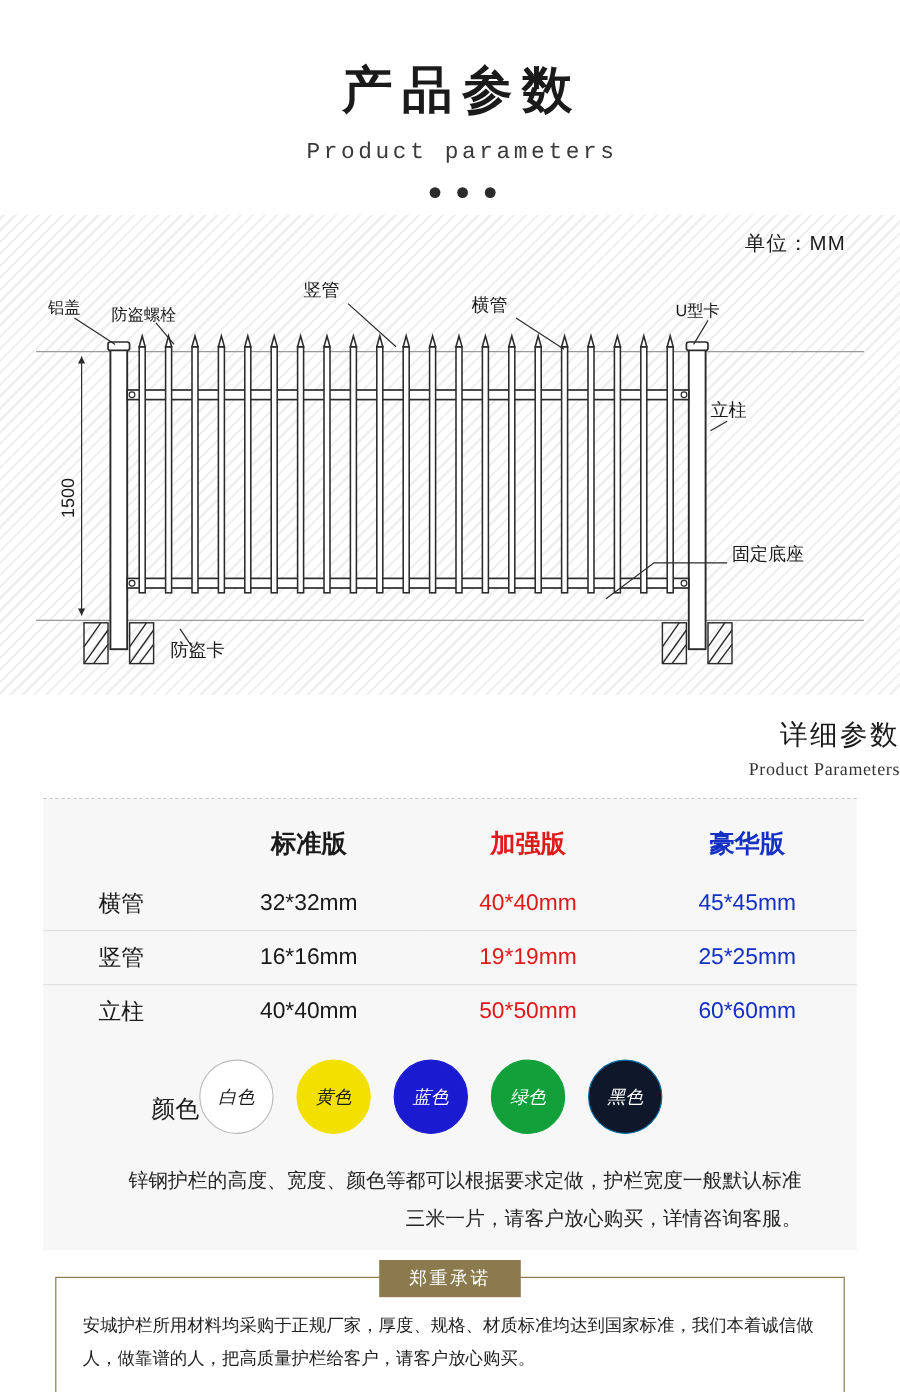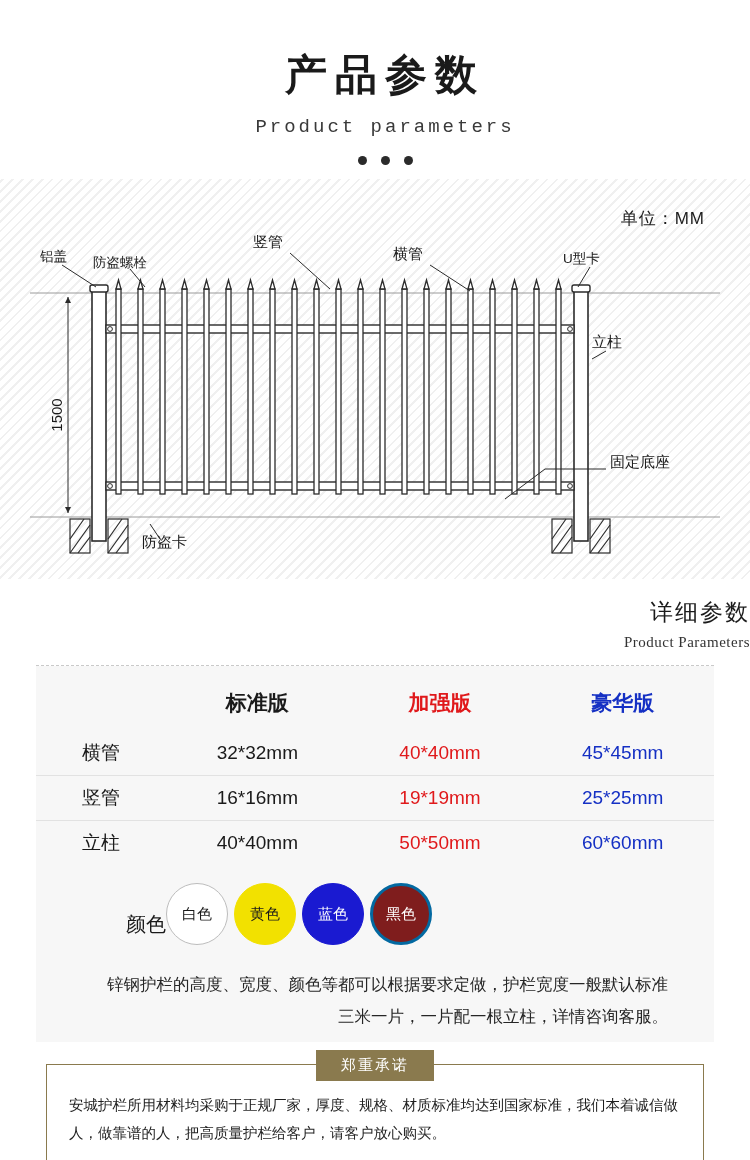--- a/index.html
+++ b/index.html
@@ -59,21 +59,21 @@
     background:
       repeating-linear-gradient(
         -45deg,
         #ffffff 0px, #ffffff 5px,
         #f0f0f0 5px, #f0f0f0 7px
       );
   }
   .unit-label {
     position: absolute;
     right: 45px;
-    top: 28px;
+    top: 12px;
     font-size: 17px;
     color: #1c1c1c;
     letter-spacing: 1px;
   }
   .diagram-svg {
     position: absolute;
     left: 0;
     top: 0;
   }
 
@@ -143,22 +143,23 @@
   }
   .colors-label {
     width: 130px;
     text-align: right;
     font-size: 20px;
     color: #1a1a1a;
     margin-top: 20px;
   }
   .swatches {
     display: flex;
-    gap: 6px;
+    gap: 19px;
     align-items: center;
+    font-style: italic;
   }
   .swatch {
     width: 62px;
     height: 62px;
     border-radius: 50%;
     display: flex;
     align-items: center;
     justify-content: center;
     font-size: 15px;
     box-sizing: border-box;
@@ -379,29 +380,32 @@
     <div class="swatches">
       <div class="swatch" style="background:#ffffff;color:#1a1a1a;border:1px solid #bdbdbd;">
         <span>白色</span>
       </div>
       <div class="swatch" style="background:#f2e100;color:#1a1a1a;border:1px solid #f2e100;">
         <span>黄色</span>
       </div>
       <div class="swatch" style="background:#1a1ad1;color:#ffffff;border:1px solid #1a1ad1;">
         <span>蓝色</span>
       </div>
-      <div class="swatch" style="background:#7f1d1d;color:#ffffff;border:3px solid #0369a1;">
+      <div class="swatch" style="background:#11a03a;color:#ffffff;border:1px solid #11a03a;">
+        <span>绿色</span>
+      </div>
+      <div class="swatch" style="background:#0f172a;color:#ffffff;border:1px solid #0369a1;">
         <span>黑色</span>
       </div>
     </div>
   </div>
 
   <div class="note">
     <div>锌钢护栏的高度、宽度、颜色等都可以根据要求定做，护栏宽度一般默认标准</div>
-    <div>三米一片，一片配一根立柱，详情咨询客服。</div>
+    <div>三米一片，请客户放心购买，详情咨询客服。</div>
   </div>
 </div>
 
 <div class="promise">
   <div class="promise-badge">郑重承诺</div>
   <div class="promise-text">
     <div>安城护栏所用材料均采购于正规厂家，厚度、规格、材质标准均达到国家标准，我们本着诚信做</div>
     <div>人，做靠谱的人，把高质量护栏给客户，请客户放心购买。</div>
   </div>
 </div>

